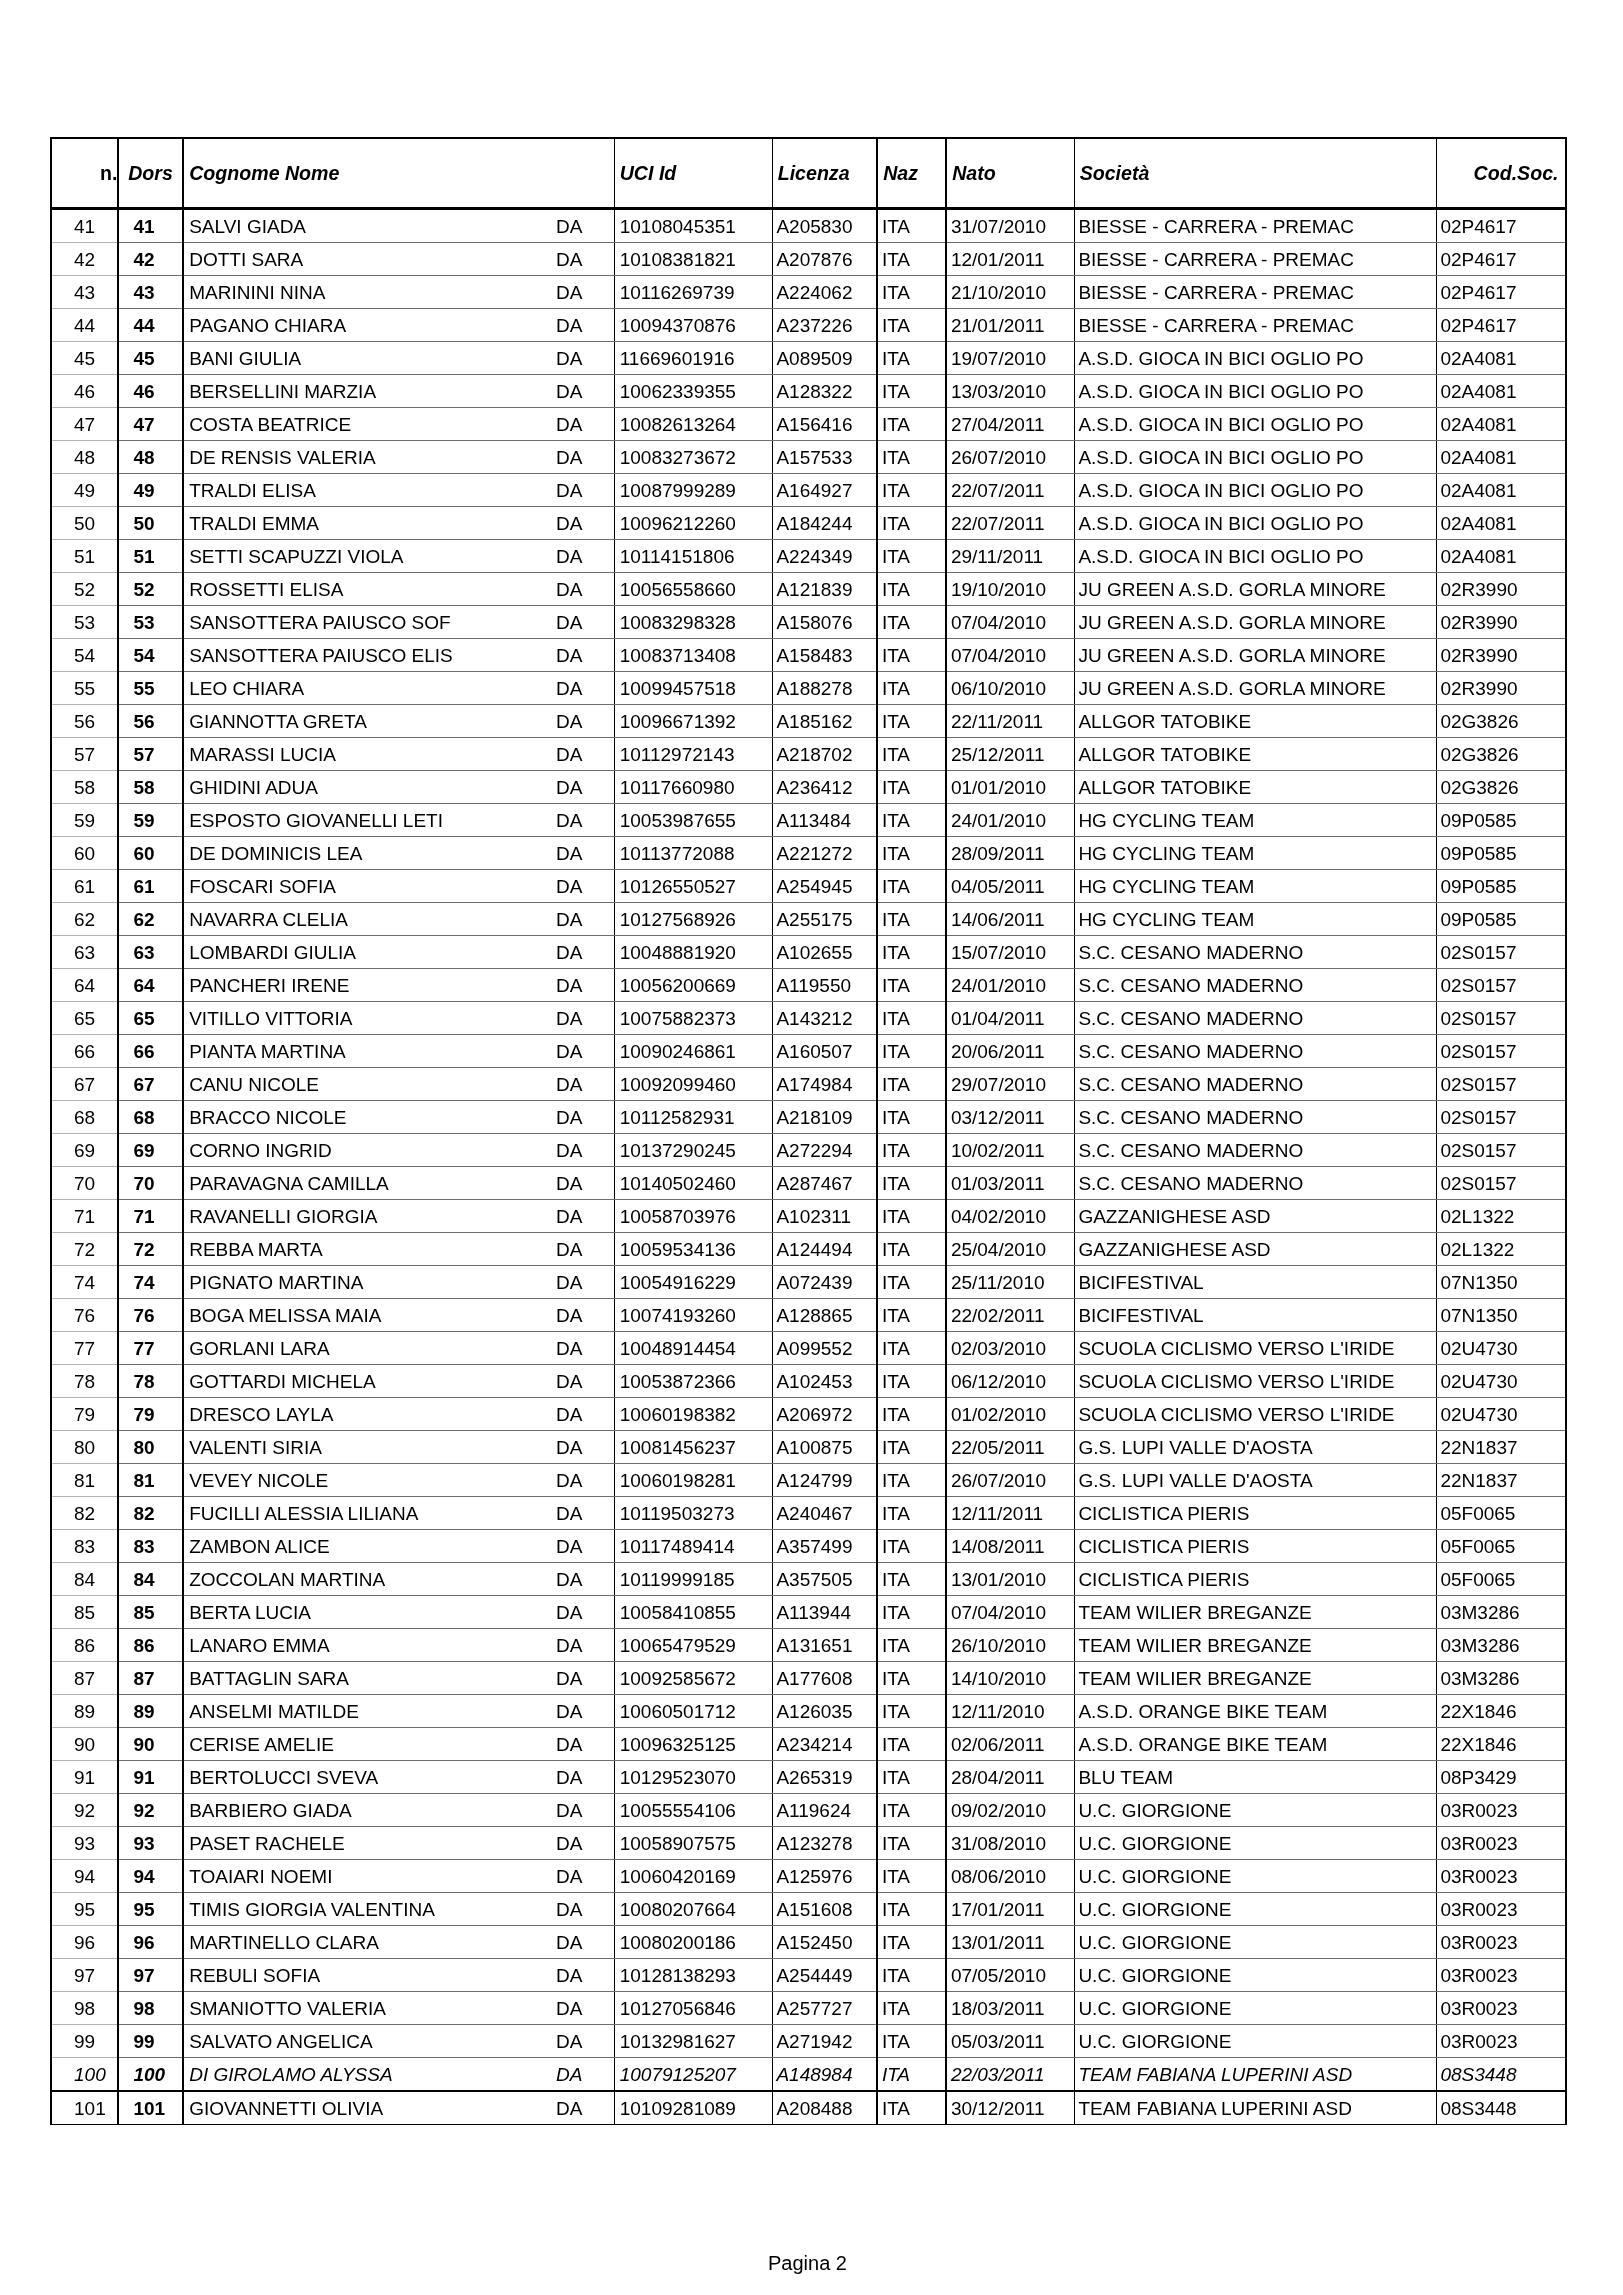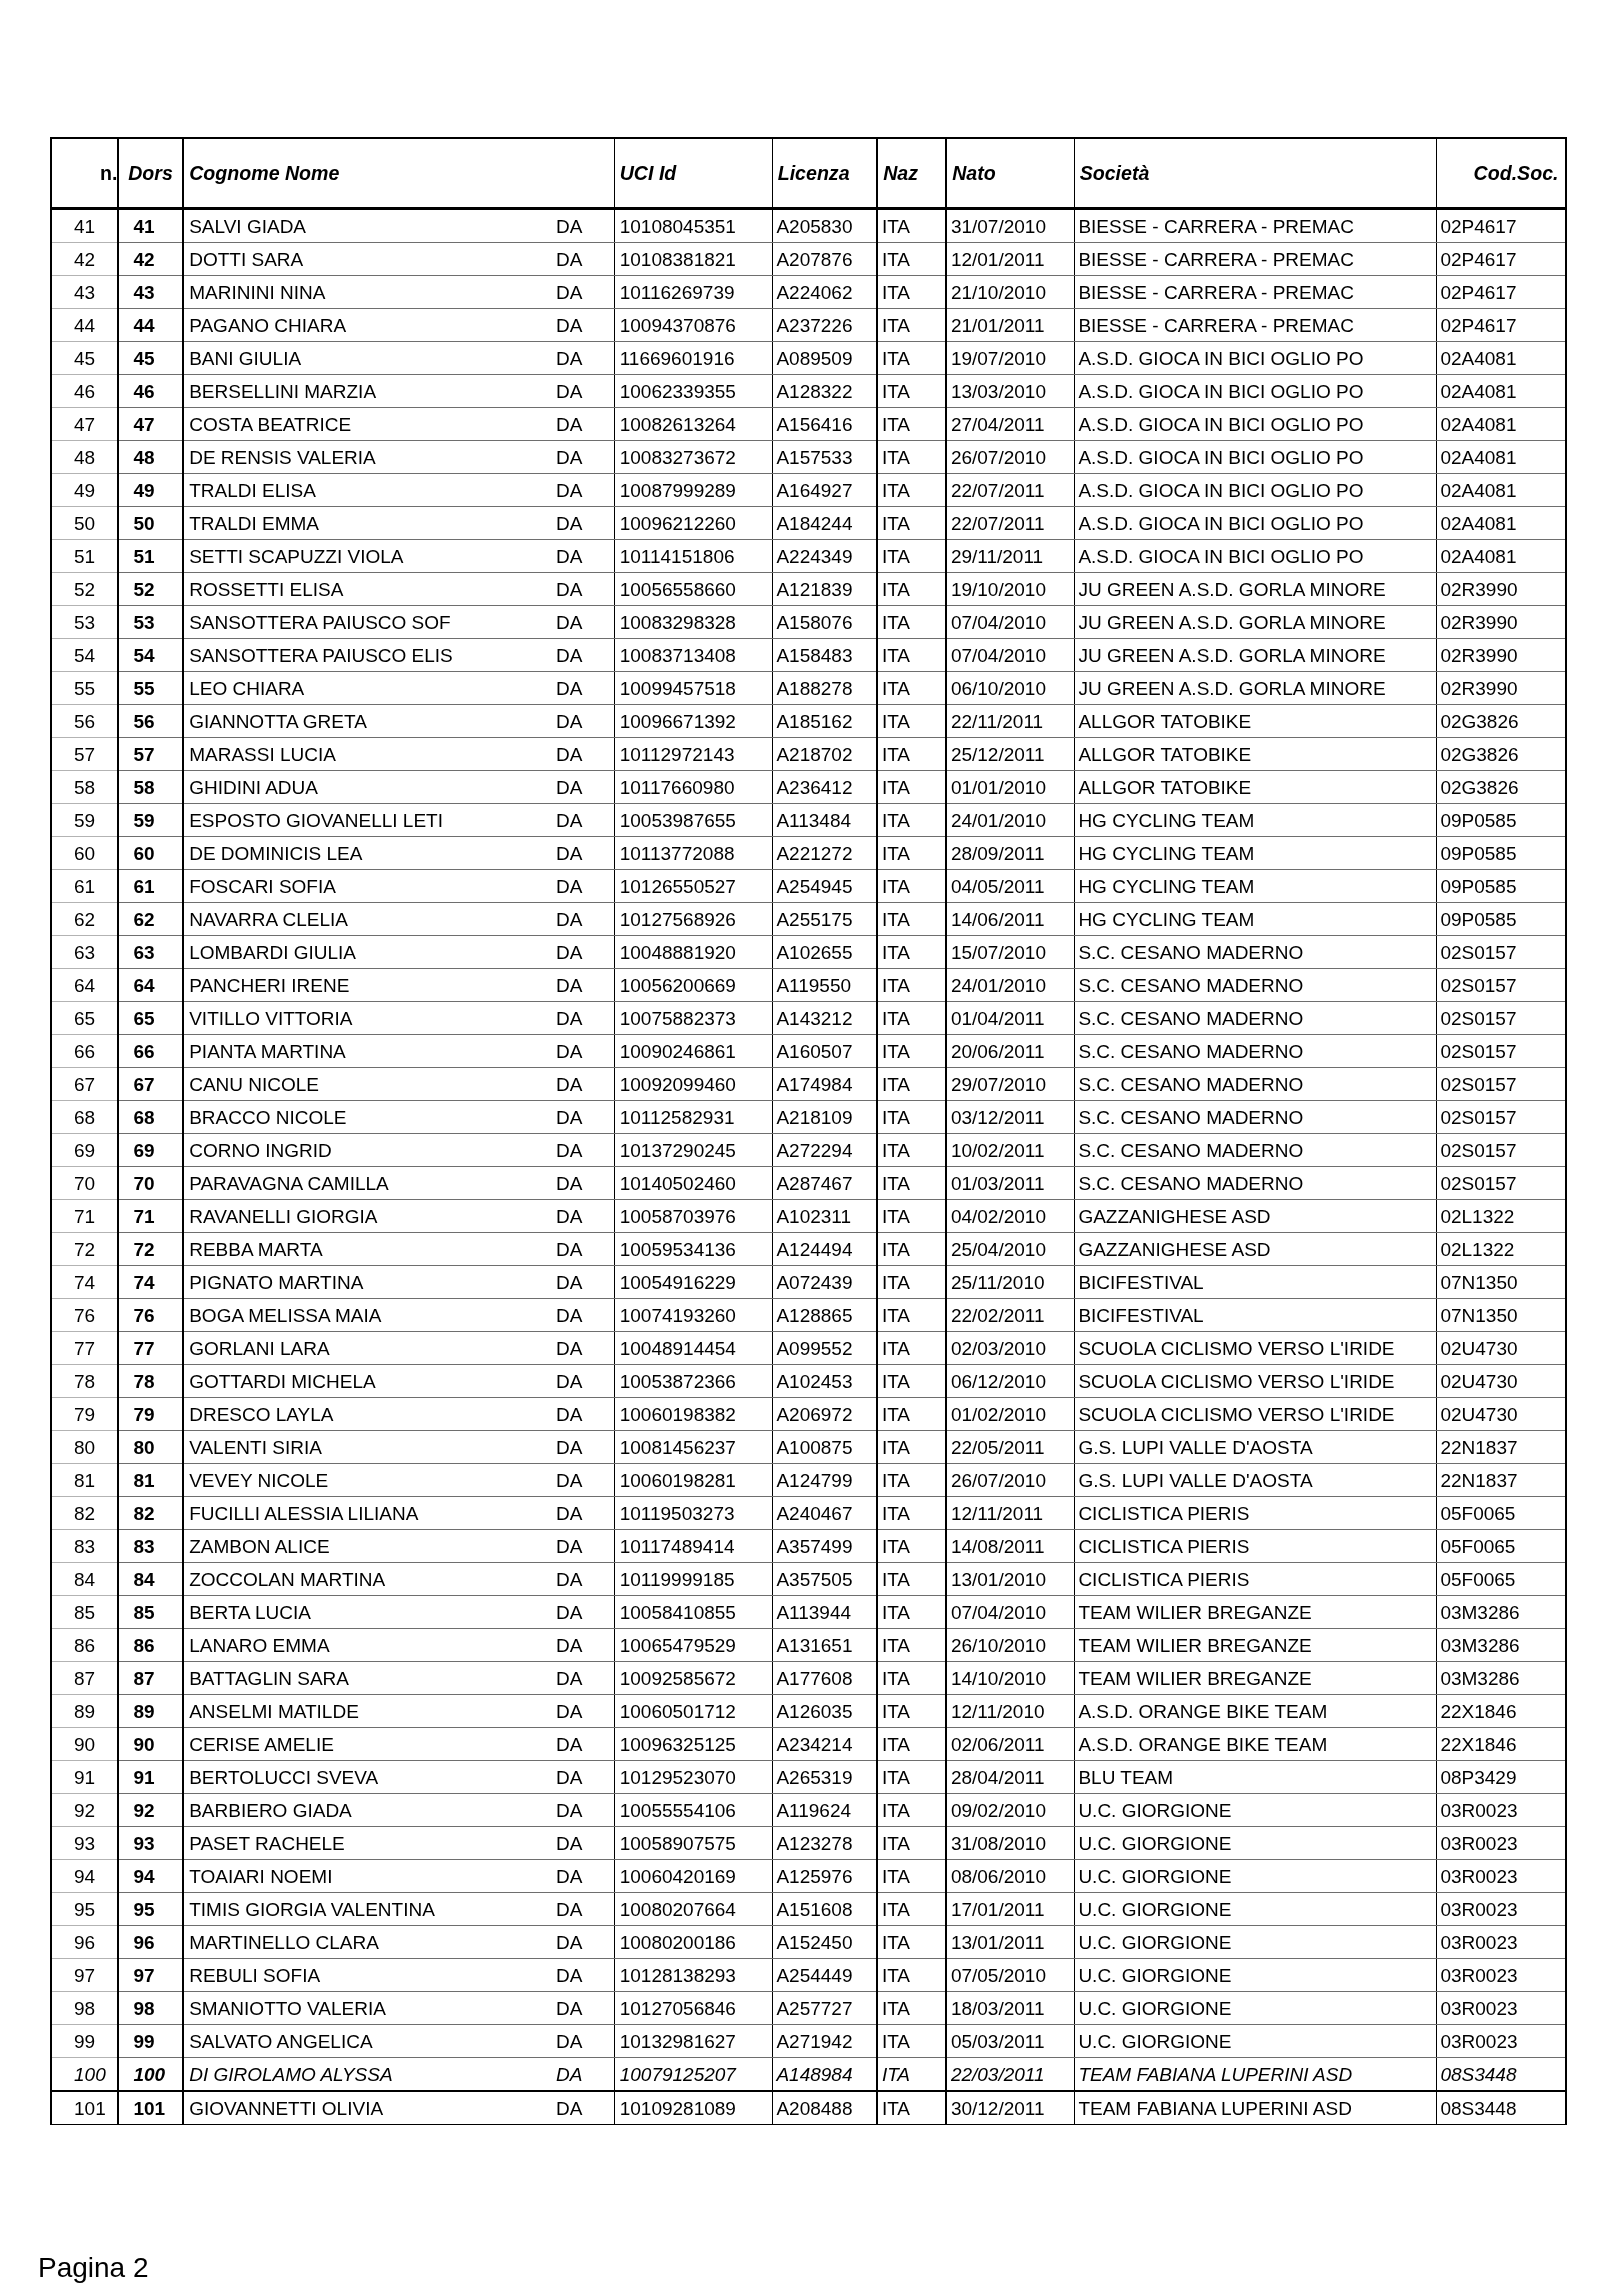--- a/index.html
+++ b/index.html
@@ -49,22 +49,22 @@
   #startlist tbody td.c4,#startlist tbody td.c5,#startlist tbody td.c6,
   #startlist tbody td.c7,#startlist tbody td.c8{padding-left:3.9px;}
   #startlist tbody tr.block-end td{border-bottom:2.6px solid #000;font-style:italic;}
   #startlist tbody tr.last-row td{border-bottom:0;}
   
   .nm{display:flex;align-items:center;height:32px;}
   .rider-name{flex:1 1 auto;overflow:hidden;white-space:nowrap;padding-left:5.2px;}
   .da-label{flex:0 0 auto;padding-right:31px;}
   
   #page-footer{
-    position:absolute;left:38px;top:2252px;width:1515px;
-    font-size:28px;
+    position:absolute;left:50px;top:2252px;width:1515px;
+    text-align:center;font-size:20px;
   }
 </style>
 </head>
 <body>
 
 <table id="startlist">
   <colgroup>
     <col style="width:67px">
       <col style="width:65px">
       <col style="width:431px">

